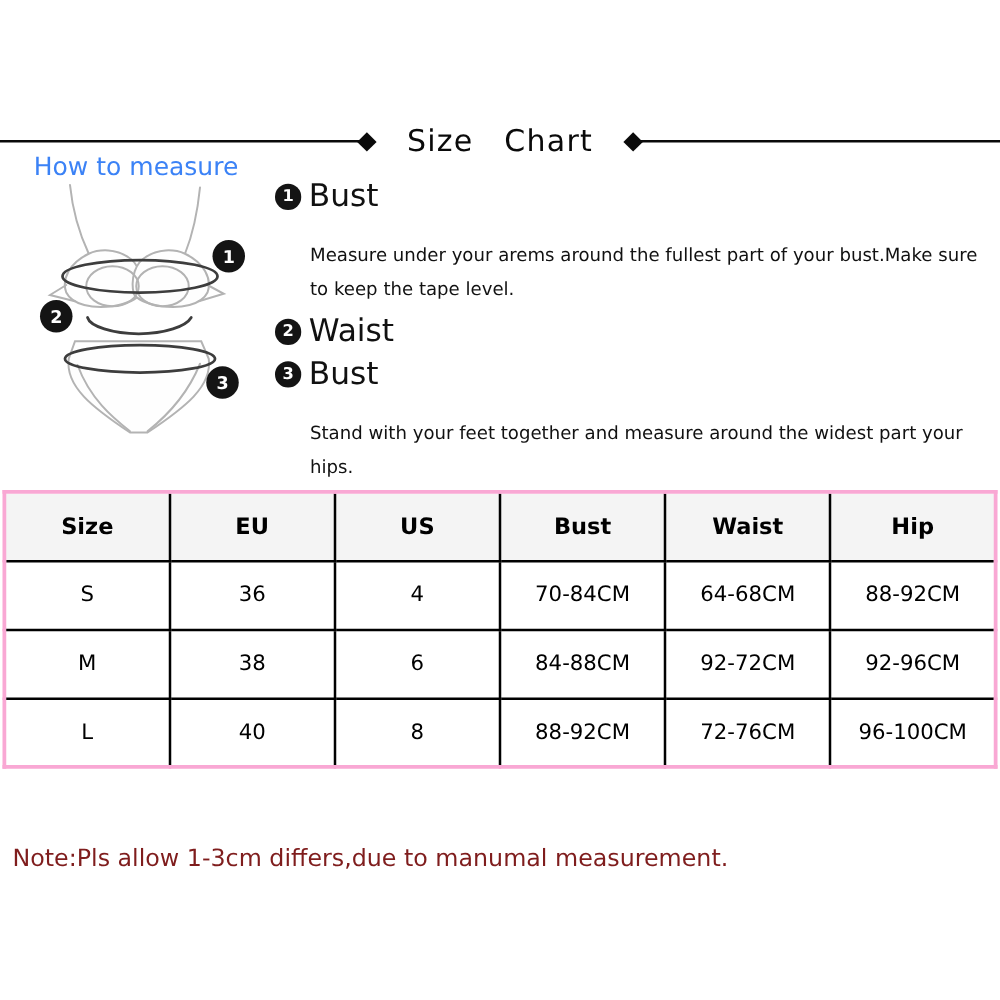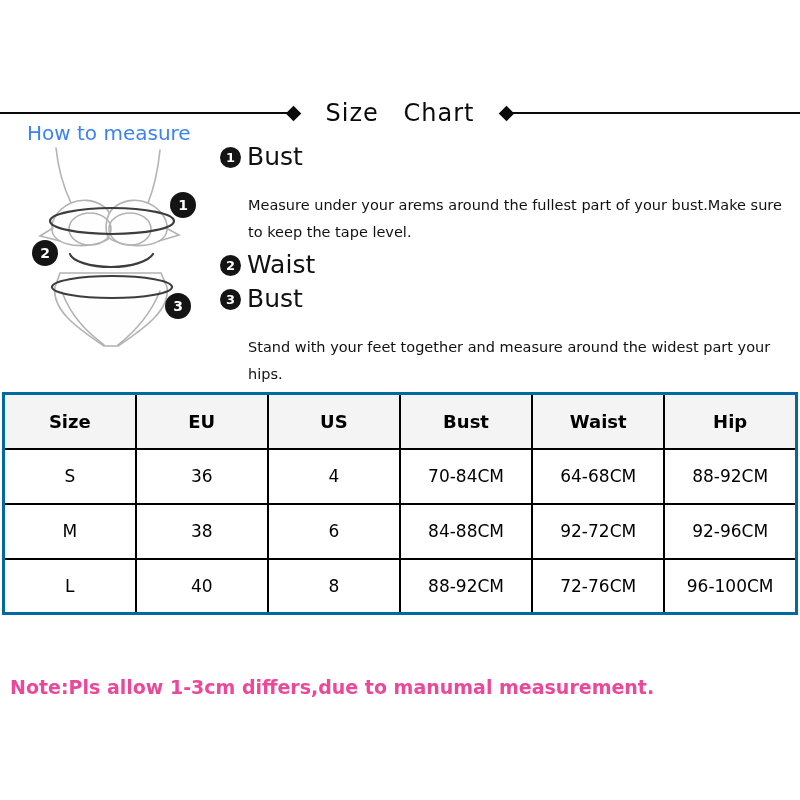--- a/index.html
+++ b/index.html
@@ -56,37 +56,37 @@
   .section-desc {
     margin-left: 28px; margin-top: 20px;
     font-size: 14.5px; line-height: 27px; color: #111;
     white-space: pre-line;
   }
 
   
   .size-table {
     position: absolute; left: 2px; top: 392px; width: 796px;
     border-collapse: collapse; table-layout: fixed;
-    border: 3px solid #0369a1;
+    border: 3px solid #f9a8d4;
   }
   .size-table th, .size-table td {
     border: 2px solid #000;
     height: 55px;
     text-align: center; vertical-align: middle;
     font-size: 17px;
     color: #000;
     overflow: hidden; white-space: nowrap;
   }
   .size-table th { background: #f4f4f4; font-weight: bold; font-size: 18px; }
   .size-table td { background: #ffffff; font-weight: normal; }
 
   
   .note {
     position: absolute; left: 10px; top: 676px;
-    font-size: 19px; color: #ec4899; white-space: nowrap; font-weight: bold;
+    font-size: 19px; color: #7f1d1d; white-space: nowrap;
   }
 
   
   .sketch { stroke: #b3b3b3; fill: none; stroke-width: 1.6; stroke-linecap: round; }
   .sketch-fill { stroke: #b3b3b3; fill: #fefefe; stroke-width: 1.6; }
   .tape { stroke: #3d3d3d; fill: none; stroke-width: 2.2; stroke-linecap: round; }
   .badge-circle { fill: #141414; }
   .badge-num { fill: #ffffff; font-size: 14px; font-weight: bold; font-family: "DejaVu Sans", sans-serif; }
 </style>
 </head>

